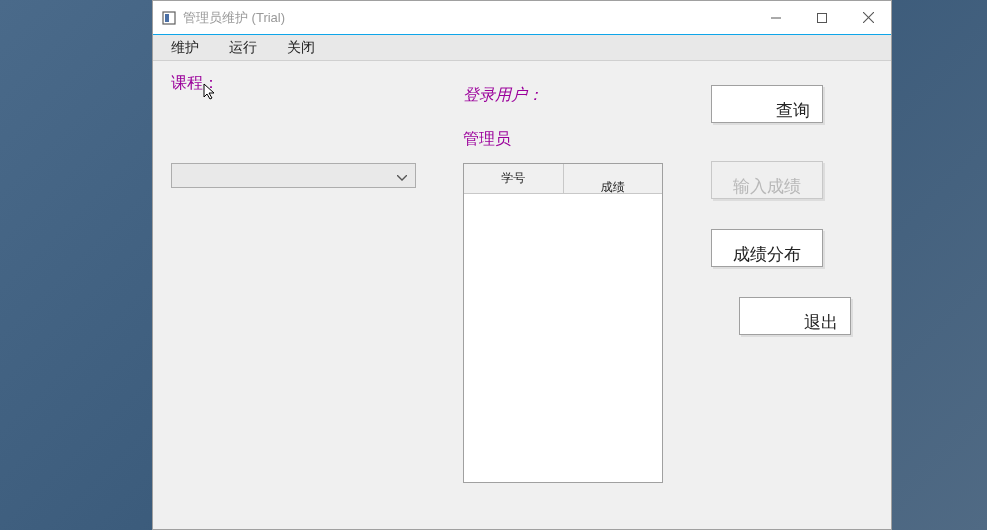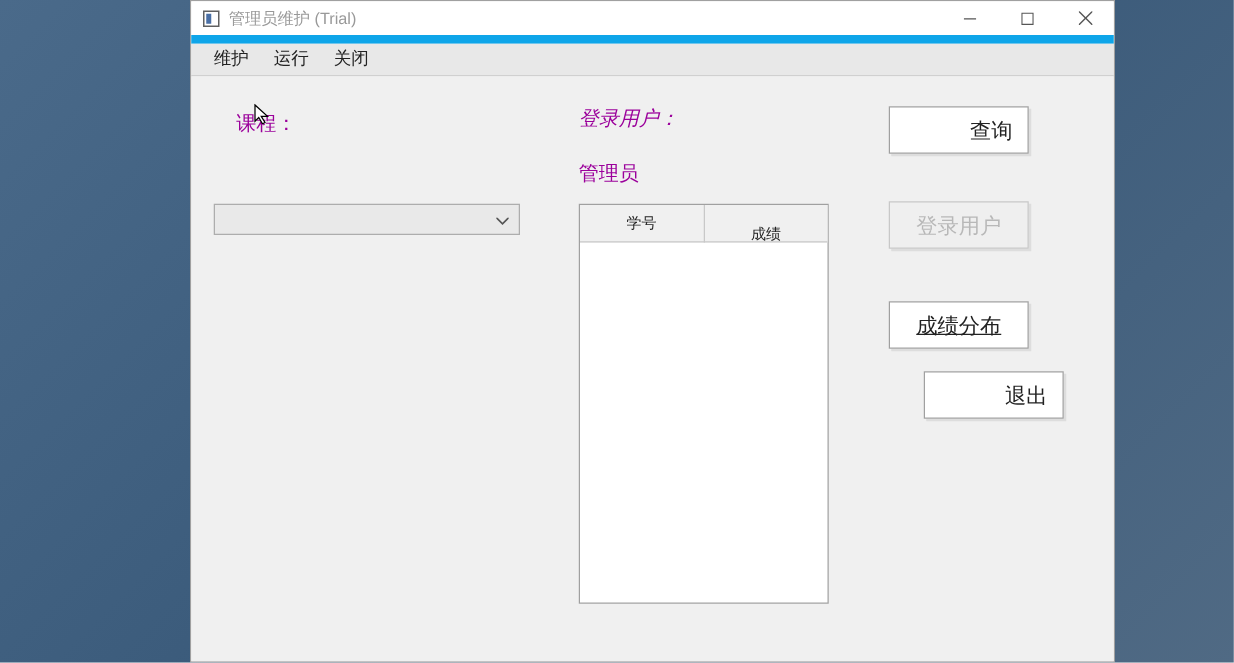--- a/index.html
+++ b/index.html
@@ -25,21 +25,21 @@
       border: 1px solid #a0a0a0;
       display: flex;
       flex-direction: column;
     }
     .titlebar {
       height: 34px;
       background: #ffffff;
       display: flex;
       align-items: center;
       padding-left: 8px;
-      border-bottom: 7px solid #0ea5e9;
+      border-bottom: 1px solid #0ea5e9;
     }
     .titlebar-icon {
       width: 16px;
       height: 16px;
       margin-right: 6px;
     }
     .titlebar-title {
       font-size: 13px;
       color: #999999;
       flex: 1;
@@ -60,23 +60,23 @@
     }
     .win-btn svg {
       stroke: #555;
       fill: none;
     }
     .menubar {
       height: 26px;
       background: #e8e8e8;
       border-bottom: 1px solid #d0d0d0;
       display: flex;
-      align-items: flex-start;
+      align-items: center;
       padding-left: 8px;
-      gap: 0;
+      gap: 10px;
     }
     .menu-item {
       font-size: 14px;
       color: #222222;
       padding: 3px 10px;
       cursor: pointer;
     }
     .content {
       flex: 1;
       position: relative;
@@ -138,21 +138,21 @@
       margin-top: 18px;
     }
     .btn {
       position: absolute;
       width: 112px;
       height: 38px;
       background: #ffffff;
       border: 1px solid #a0a0a0;
       box-shadow: 2px 2px 0 rgba(0,0,0,0.08);
       display: flex;
-      align-items: center;
+      align-items: flex-end;
       justify-content: flex-end;
       padding-right: 12px;
       font-size: 17px;
       color: #222222;
       cursor: pointer;
     }
     .btn.centered {
       justify-content: center;
       padding-right: 0;
     }
@@ -195,21 +195,21 @@
     </div>
   </div>
 
   <div class="menubar">
     <div class="menu-item">维护</div>
     <div class="menu-item">运行</div>
     <div class="menu-item">关闭</div>
   </div>
 
   <div class="content">
-    <div class="label-purple" style="left:18px; top:28px;margin-left:18px;">课程：</div>
+    <div class="label-purple" style="left:18px; top:12px;">课程：</div>
     <div class="label-purple" style="left:310px; top:24px;font-style:italic;">登录用户：</div>
     <div class="label-purple" style="left:310px; top:68px;">管理员</div>
 
     <svg class="cursor" width="18" height="18" viewBox="0 0 18 18">
       <path d="M1 1 L1 14 L4 11 L7 16 L9 15 L6 10 L11 10 Z" fill="#ffffff" stroke="#000000" stroke-width="1"></path>
     </svg>
 
     <div class="combo">
       <span class="combo-arrow">
         <svg width="10" height="6" viewBox="0 0 10 6">
@@ -222,22 +222,22 @@
       <div class="grid-header">
         <div class="grid-col">学号</div>
         <div class="grid-col">成绩</div>
       </div>
     </div>
 
     <div class="btn" style="left:558px; top:24px;">
       <span>查询</span>
     </div>
     <div class="btn disabled centered" style="left:558px; top:100px;">
-      <span>登录用户</span>
-    </div>
-    <div class="btn centered" style="left:558px; top:180px;text-decoration:underline;">
+      <span>输入成绩</span>
+    </div>
+    <div class="btn centered" style="left:558px; top:168px;">
       <span>成绩分布</span>
     </div>
     <div class="btn" style="left:586px; top:236px;">
       <span>退出</span>
     </div>
   </div>
 </div>
 
 </body></html>

